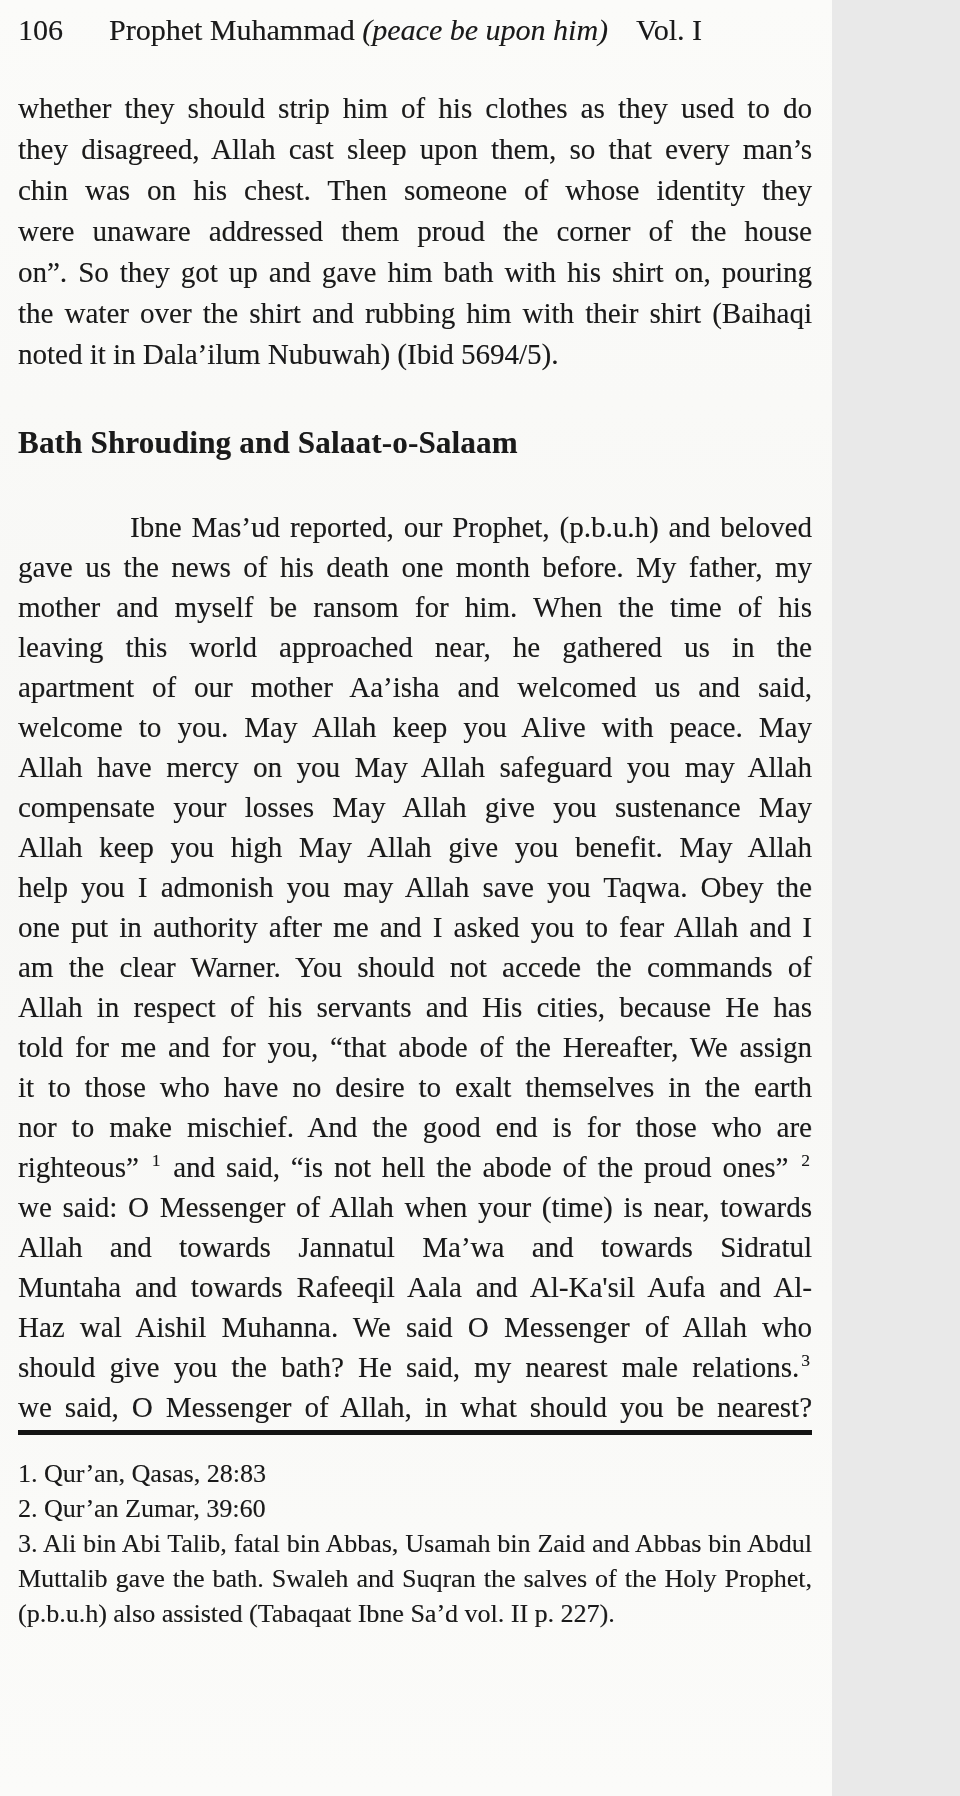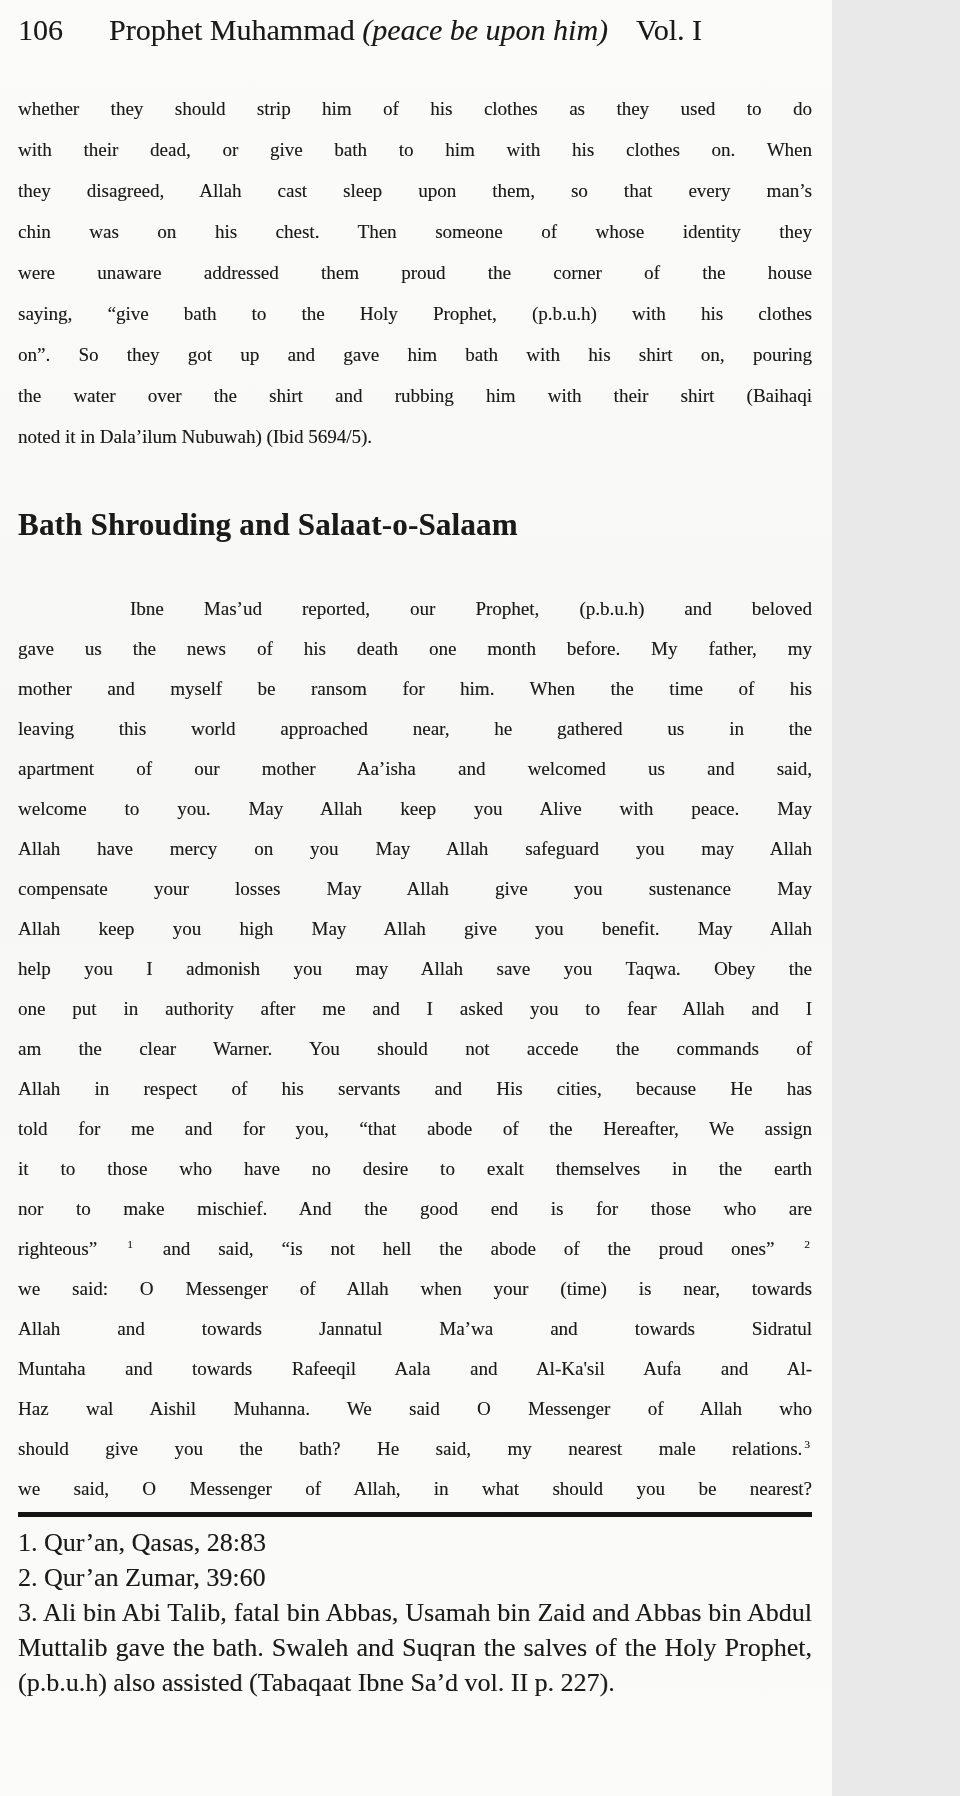--- a/index.html
+++ b/index.html
@@ -10,54 +10,52 @@
     color:#1a1a1a;
     font-family:Liberation Serif, serif;
     padding:10px 20px 0 18px;
     text-shadow:0.3px 0.3px 0.5px rgba(0,0,0,0.35);
   }
   .header { display:flex; align-items:baseline; font-size:30px; line-height:40px; white-space:nowrap; }
   .running-title { margin-left:46px; }
   .running-title i { font-style:italic; }
   .volume { margin-left:auto; margin-right:110px; }
 
-  .para { font-size:19px; }
+  .para { font-size:29px; }
   .para1 { margin-top:38px; line-height:41px; }
   .para2 { margin-top:44px; line-height:40px; }
 
   .line { text-align:justify; text-align-last:left; }
   .line.fill { text-align-last:justify; }
   .line.indent { padding-left:112px; }
 
   .section-heading { margin-top:48px; font-size:31px; font-weight:bold; line-height:40px; letter-spacing:0.2px; }
 
   sup.fn-ref { font-size:0.60em; line-height:0; vertical-align:super; padding:0 2px; }
 
   .fn-rule { margin-top:3px; height:5px; background:#141414; }
-  .footnotes { margin-top:8px; font-size:26px; line-height:35px; }
+  .footnotes { margin-top:21px; font-size:26px; line-height:35px; }
 </style>
 </head>
 <body>
 
 <div class="page">
 
   <div class="header">
     <span>106</span>
     <span class="running-title"><span>Prophet Muhammad </span><i>(peace be upon him)</i></span>
     <span class="volume">Vol. I</span>
   </div>
 
   <div class="para para1">
 
   <div class="line fill"><span>whether they should strip him of his clothes as they used to do</span></div>
-      <div class="line fill"><span>with their dead, or give bath to him with his clothes on. When</span></div>
       <div class="line fill"><span>they disagreed, Allah cast sleep upon them, so that every man’s</span></div>
       <div class="line fill"><span>chin was on his chest. Then someone of whose identity they</span></div>
       <div class="line fill"><span>were unaware addressed them proud the corner of the house</span></div>
-      <div class="line fill"><span>saying, “give bath to the Holy Prophet, (p.b.u.h) with his clothes</span></div>
       <div class="line fill"><span>on”. So they got up and gave him bath with his shirt on, pouring</span></div>
       <div class="line fill"><span>the water over the shirt and rubbing him with their shirt (Baihaqi</span></div>
       <div class="line"><span>noted it in Dala’ilum Nubuwah) (Ibid 5694/5).</span></div>
     </div>
 
   <h2 class="section-heading">Bath Shrouding and Salaat-o-Salaam</h2>
 
   <div class="para para2">
 
   <div class="line fill indent"><span>Ibne Mas’ud reported, our Prophet, (p.b.u.h) and beloved</span></div>

